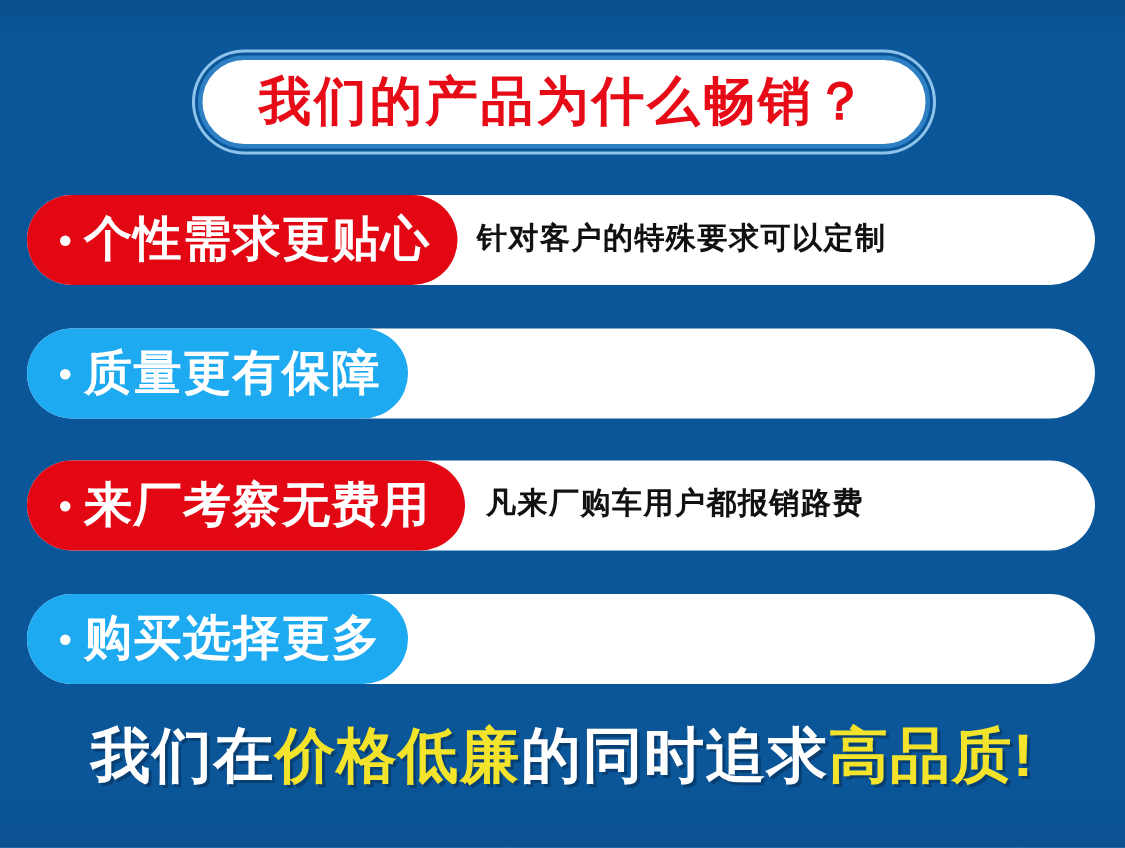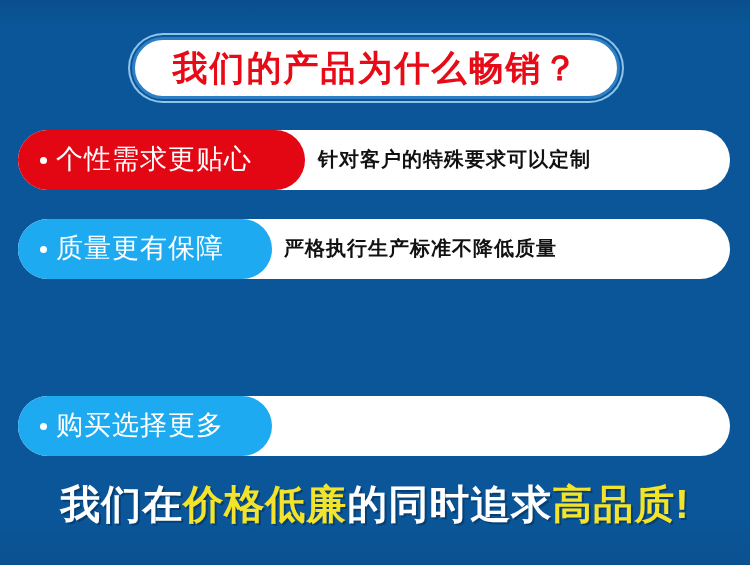--- a/index.html
+++ b/index.html
@@ -88,22 +88,22 @@
   .tag-dot {
     width: 7px;
     height: 7px;
     border-radius: 50%;
     background: #ffffff;
     margin-right: 9px;
     flex: 0 0 auto;
   }
   .tag-label {
     color: #ffffff;
-    font-size: 27px;
-    font-weight: normal;
+    font-size: 32px;
+    font-weight: bold;
     letter-spacing: 1px;
     line-height: 1;
     white-space: nowrap;
     transform: translateY(-1px);
   }
 
   .row-desc {
     position: absolute;
     top: 0;
     height: 60px;
@@ -167,25 +167,32 @@
       <span>针对客户的特殊要求可以定制</span>
     </div>
   </div>
 
   <div class="feature-row row-2">
     <div class="row-white"></div>
     <div class="row-tag blue w-2">
       <span class="tag-dot"></span>
       <span class="tag-label">质量更有保障</span>
     </div>
-    <div class="row-desc d-2">
-      <span>严格执行生产标准不降低质量</span>
-    </div>
-  </div>
-
+  </div>
+
+  <div class="feature-row row-3">
+    <div class="row-white"></div>
+    <div class="row-tag red w-3">
+      <span class="tag-dot"></span>
+      <span class="tag-label">来厂考察无费用</span>
+    </div>
+    <div class="row-desc d-3">
+      <span>凡来厂购车用户都报销路费</span>
+    </div>
+  </div>
 
   <div class="feature-row row-4">
     <div class="row-white"></div>
     <div class="row-tag blue w-4">
       <span class="tag-dot"></span>
       <span class="tag-label">购买选择更多</span>
     </div>
   </div>
 
   <div id="footer-slogan">

